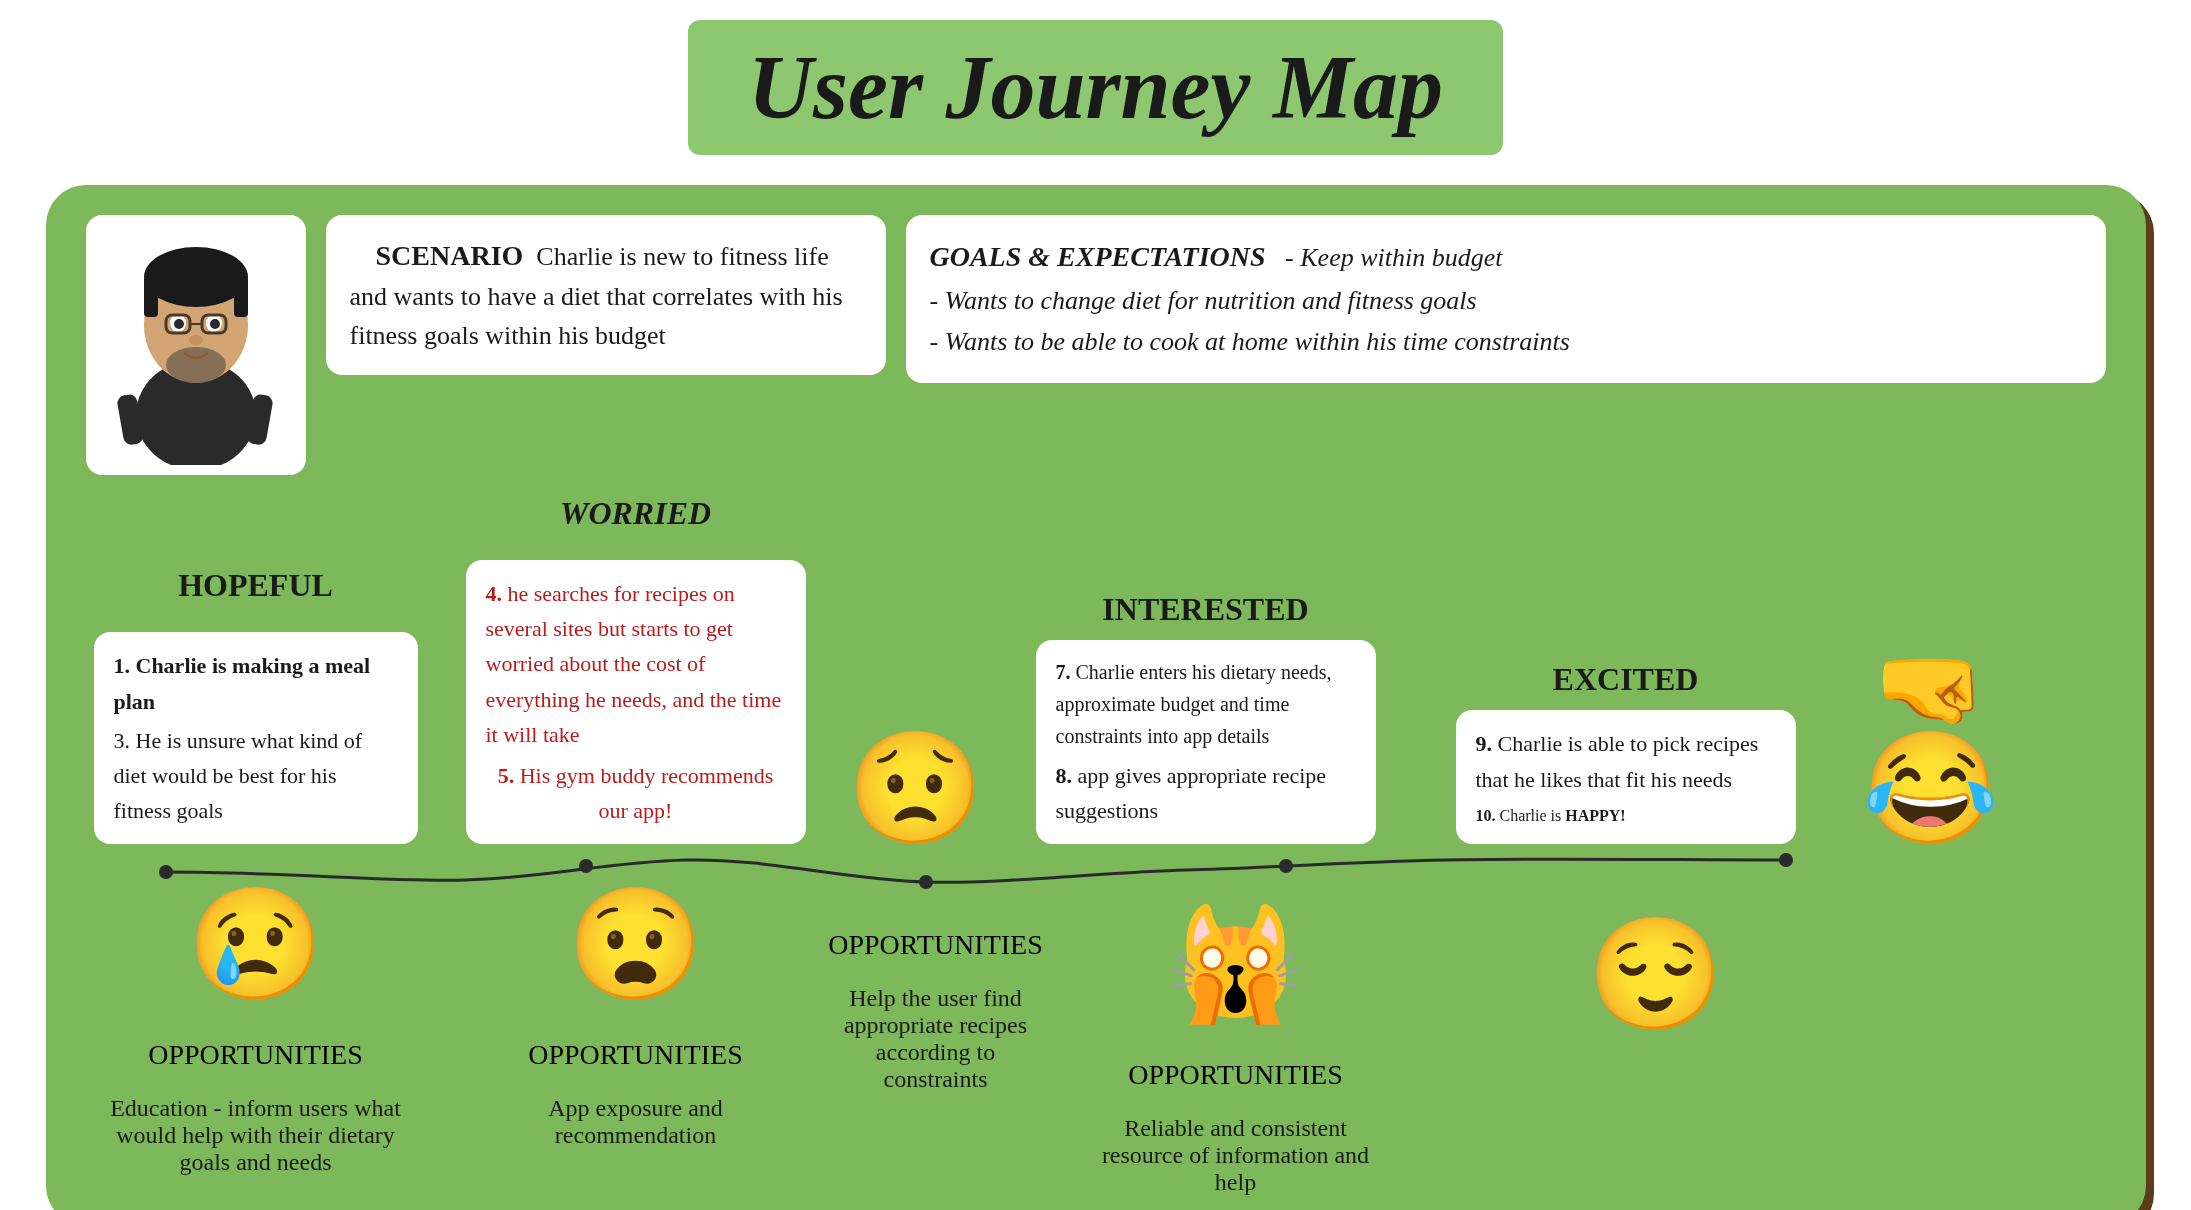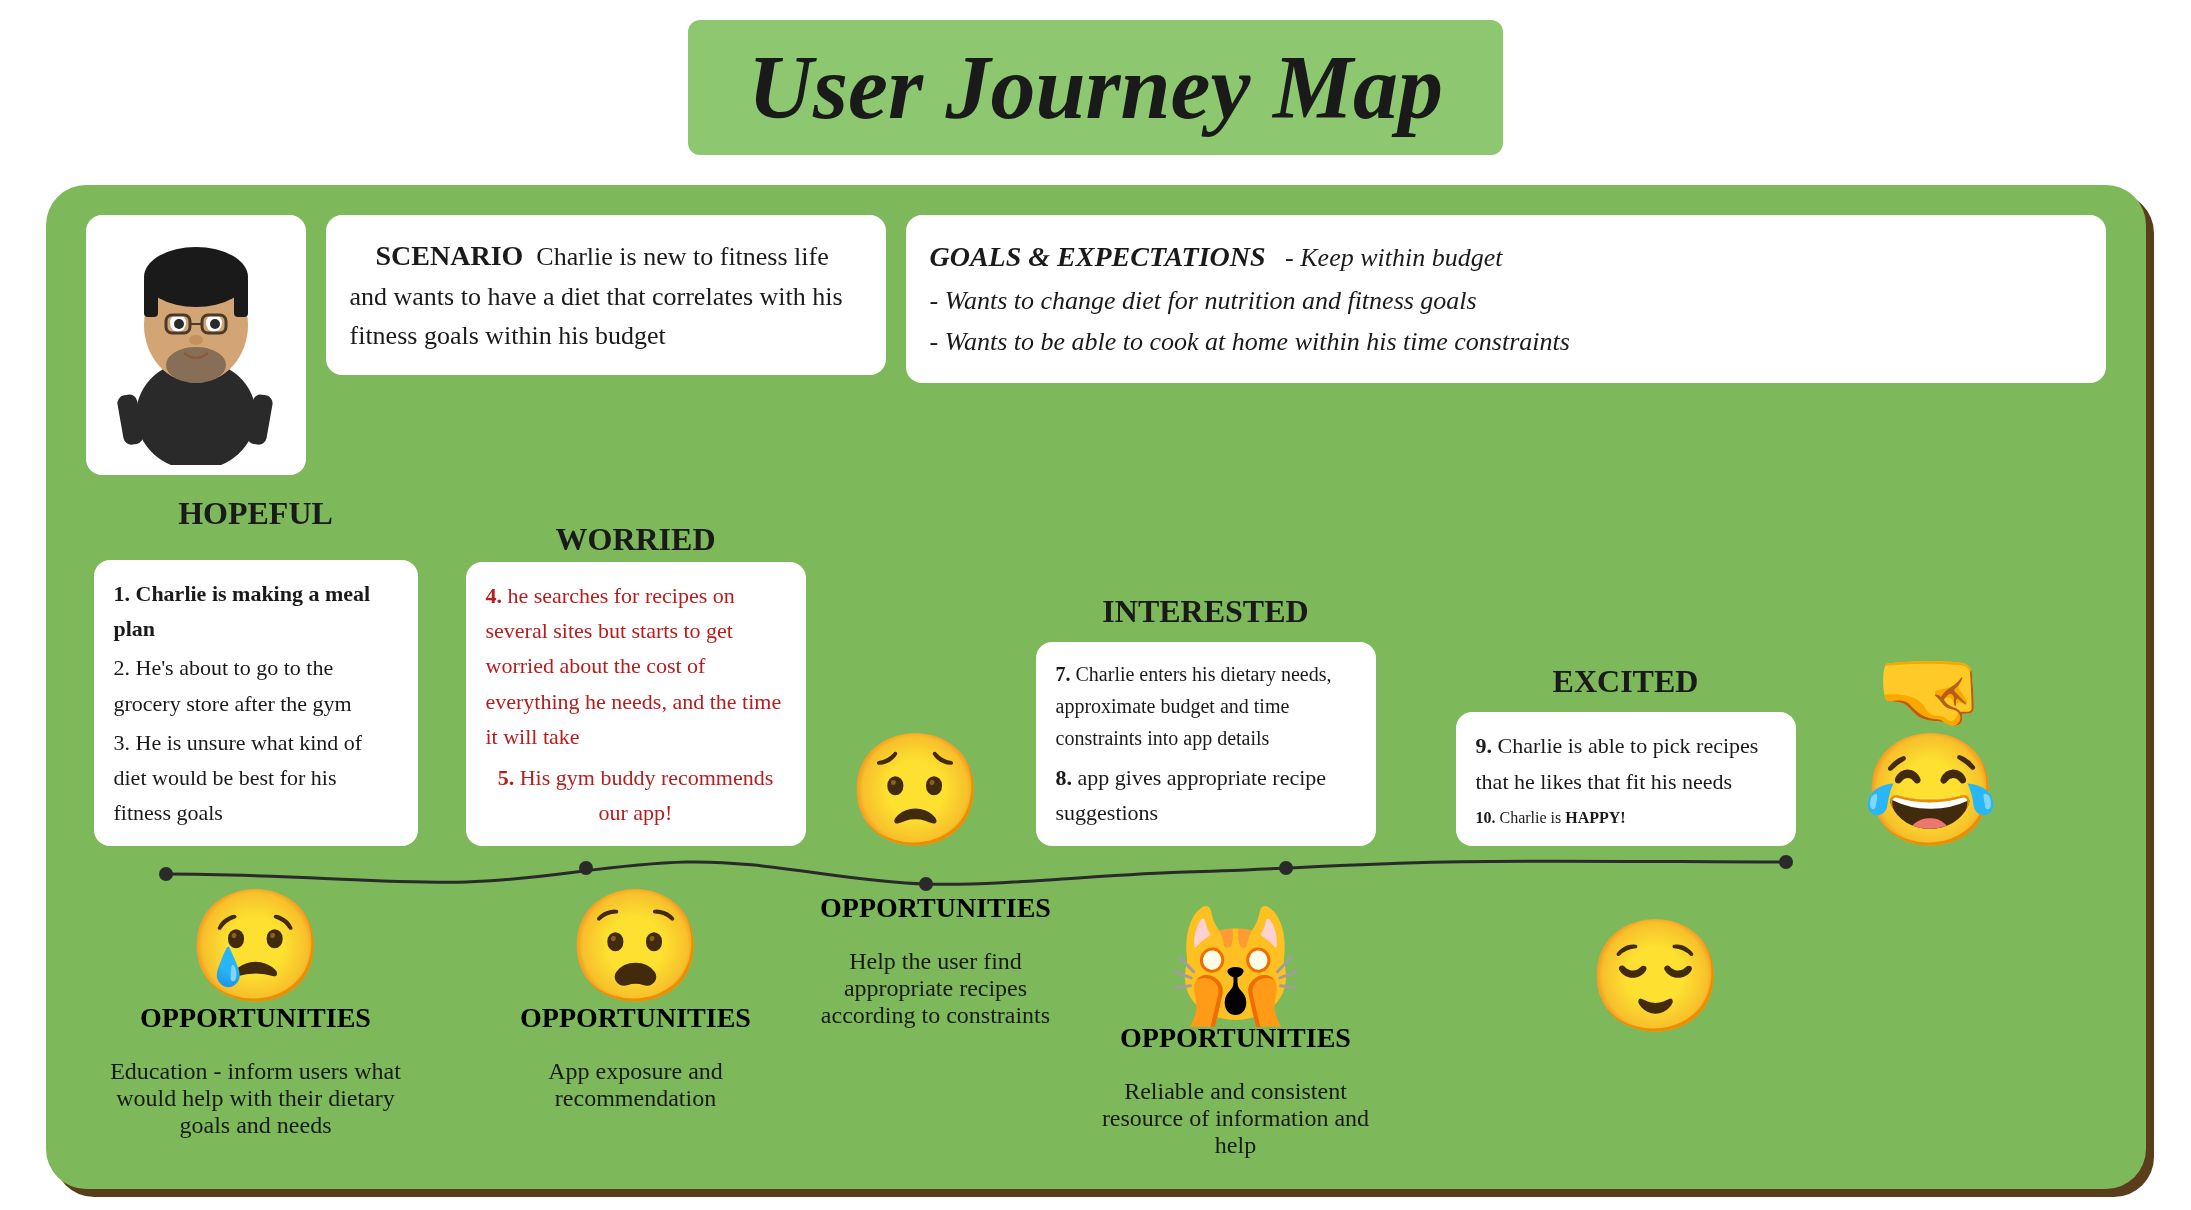--- a/index.html
+++ b/index.html
@@ -138,22 +138,23 @@
     
     .opp-text {
       text-align: center;
       font-size: 24px;
       color: #1a1a1a;
       margin-top: 6px;
       max-width: 300px;
     }
 
     .opp-title {
-      font-weight: bold;
+      font-weight: normal;
       font-size: 28px;
+      margin-top: 39px;
     }
 
     .col-unit {
       display: flex;
       flex-direction: column;
       align-items: center;
       position: relative;
     }
 
     .w340 { width: 340px; flex-shrink: 0; }
@@ -252,27 +253,26 @@
   </div>
 
   <div class="row-journey" style="margin-top: 20px;">
 
     <div class="journey-upper" style="gap:0; align-items:flex-end;">
 
       <div class="col-unit w340" style="align-items:center; justify-content:flex-end;">
         <div class="emotion-label" style="margin-bottom:28px;">HOPEFUL</div>
         <div class="journey-box">
           <p style="font-size:22px; font-weight:bold; margin-bottom:4px;">1. Charlie is making a meal plan</p>
-          <p style="font-size:22px; margin-bottom:4px;">2. He's about to go to the grocery store after the gym</p>
           <p style="font-size:22px;">3. He is unsure what kind of diet would be best for his fitness goals</p>
         </div>
       </div>
 
       <div class="col-unit w380" style="align-items:center; justify-content:flex-end; margin-left:20px;">
-        <div class="emotion-label" style="margin-bottom:4px;">WORRIED</div>
+        <div class="emotion-label" style="margin-bottom:28px;font-style:italic;">WORRIED</div>
         <div class="journey-box-worried">
           <p style="font-size:22px; margin-bottom:6px;"><strong>4.</strong> he searches for recipes on several sites but starts to get worried about the cost of everything he needs, and the time it will take</p>
           <p style="font-size:22px; text-align:center;"><strong>5.</strong> His gym buddy recommends our app!</p>
         </div>
       </div>
 
       <div style="width:180px; display:flex; align-items:flex-end; justify-content:center; padding-bottom:0;">
         <span style="font-size:110px; line-height:1;">😟</span>
       </div>
 

